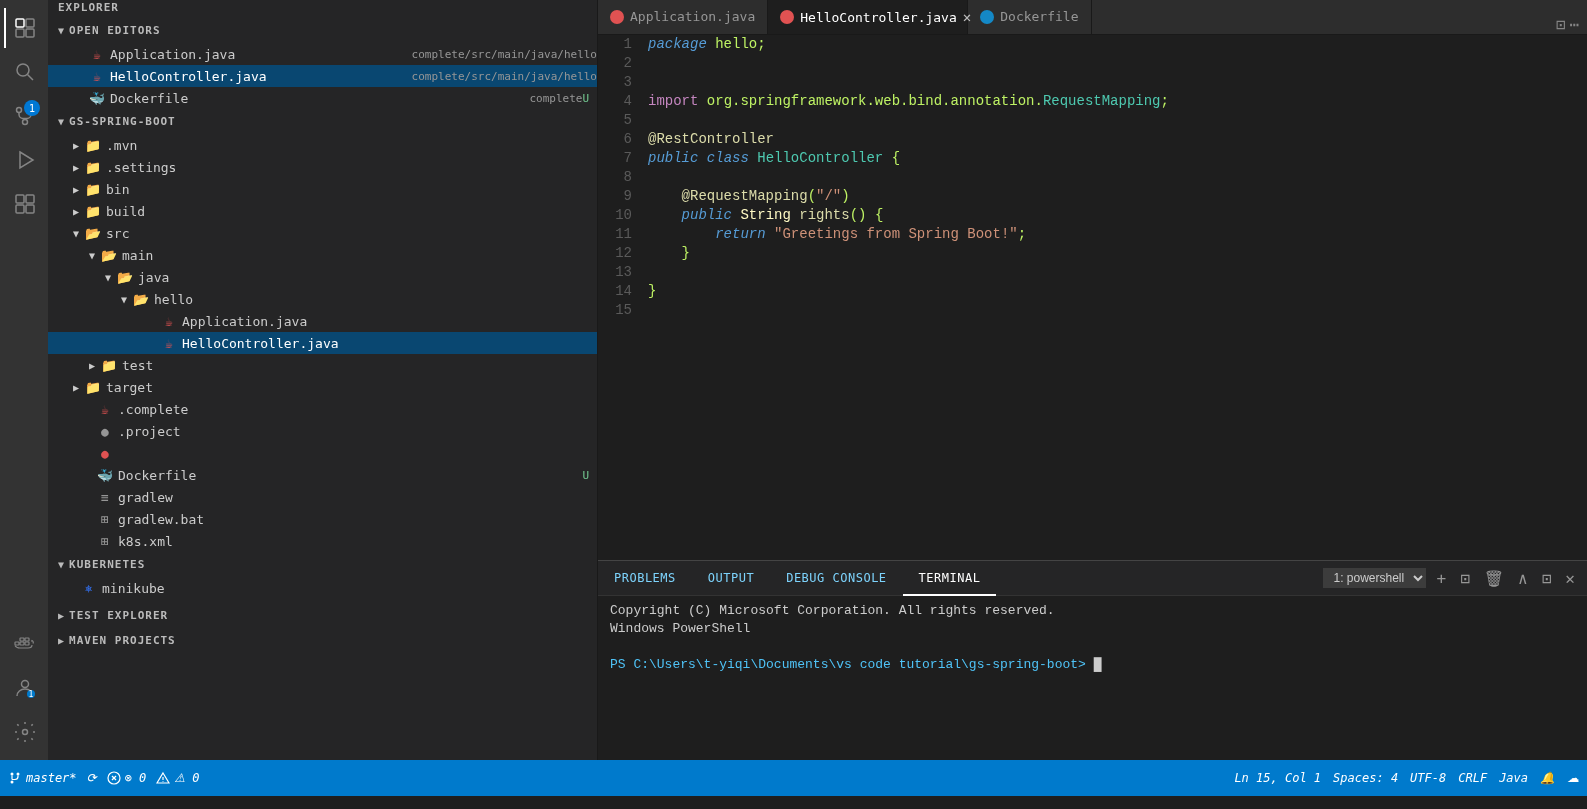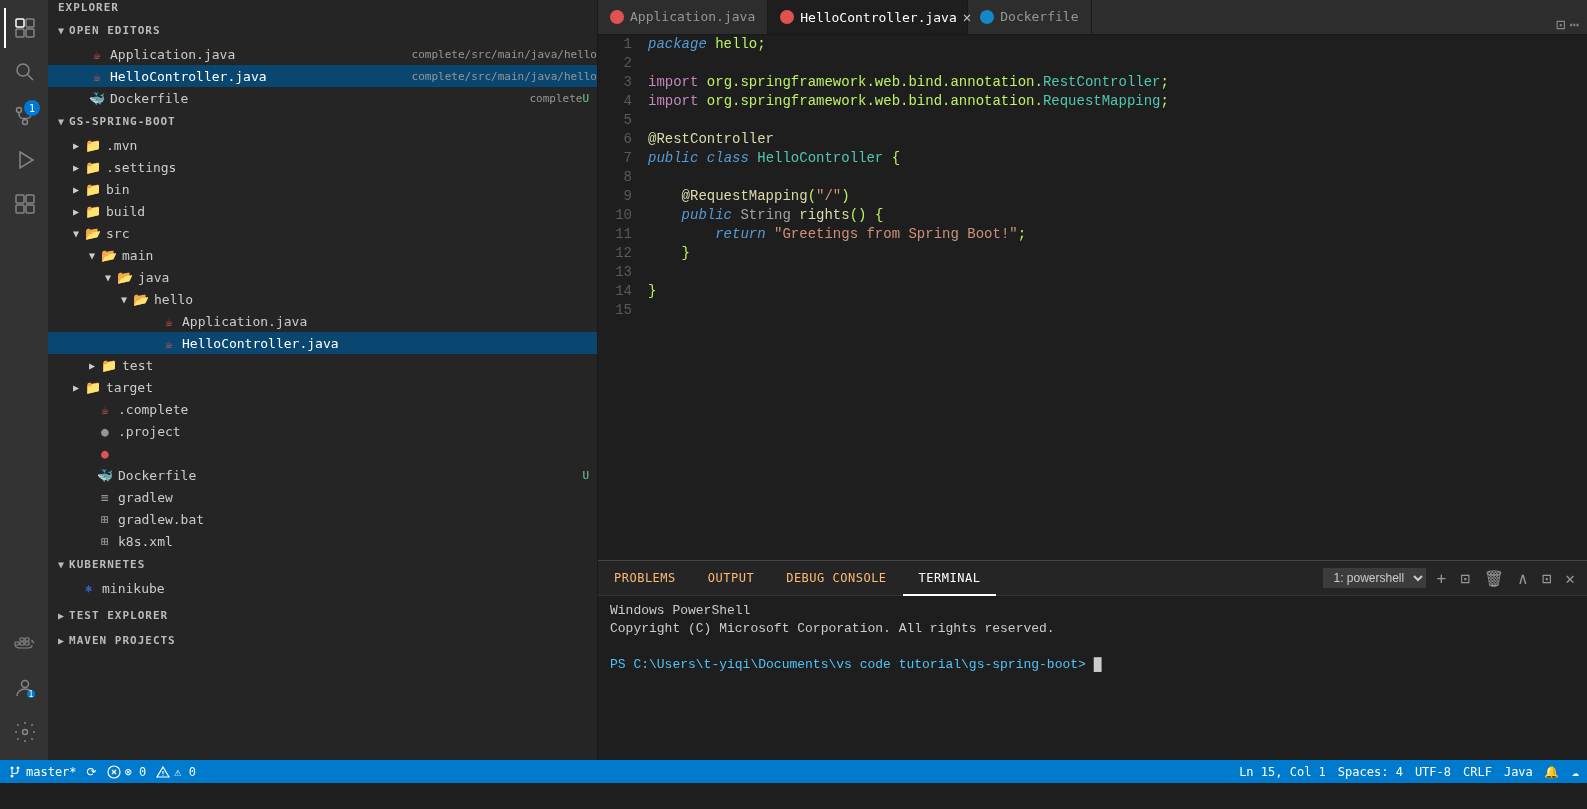--- a/index.html
+++ b/index.html
@@ -92,56 +92,57 @@
       user-select: none; flex-shrink: 0;
     }
     .line-content { white-space: pre; }
 
     
     .kw { color: #569cd6; font-style: italic; }
     .str { color: #ce9178; }
     .ann { color: #dcdcaa; }
     .cls { color: #4ec9b0; }
     .fn { color: #dcdcaa; }
-    .type { color: #a3a3a3; margin-top: 40px; }
+    .type { color: #fef9c3; margin-top: 40px; }
     .plain { color: #bef264; }
     .import-kw { color: #c586c0; }
 
     
     .panel {
       height: 200px; background: #1e1e1e; border-top: 1px solid #444; display: flex; flex-direction: column; flex-shrink: 0;
     }
     .panel-tabs {
       display: flex; background: #252526; height: 35px; align-items: center;
       border-bottom: 1px solid #333; flex-shrink: 0;
     }
     .panel-tab {
       padding: 0 16px; height: 35px; line-height: 35px; font-size: 12px;
-      color: #fdba74; cursor: pointer; text-transform: uppercase; letter-spacing: 0.5px;
+      color: #7dd3fc; cursor: pointer; text-transform: uppercase; letter-spacing: 0.5px;
     }
     .panel-tab.active { color: #ffffff; border-bottom: 2px solid #ffffff; }
     .panel-tab-right { margin-left: auto; display: flex; align-items: center; gap: 6px; padding-right: 8px; }
     .panel-tab-select {
       background: #3c3c3c; color: #cccccc; border: none; font-size: 12px;
       padding: 2px 6px; cursor: pointer;
     }
     .panel-icons { display: flex; gap: 6px; align-items: center; color: #969696; }
     .panel-icon { font-size: 16px; cursor: pointer; padding: 2px 4px; }
     .panel-content {
       flex: 1; overflow: auto; padding: 6px 12px;
       font-family: Consolas, 'Courier New', monospace; font-size: 13px;
       background: #1e1e1e; color: #cccccc;
     }
     .terminal-line { white-space: pre; line-height: 18px; }
 
     
     .status-bar {
-      height: 23px; background: #007acc; display: flex; align-items: center;
+      height: 36px; background: #007acc; display: flex; align-items: center;
       padding: 0 8px; font-size: 12px; color: #ffffff; flex-shrink: 0;
       gap: 12px;
+      font-style: italic;
     }
     .status-left { display: flex; align-items: center; gap: 10px; }
     .status-right { margin-left: auto; display: flex; align-items: center; gap: 12px; }
     .status-item { display: flex; align-items: center; gap: 4px; cursor: pointer; white-space: nowrap; }
 
     
     .kubernetes-header {
       padding: 6px 10px; font-size: 11px; font-weight: 700; letter-spacing: 1px;
       color: #bbbbbb; text-transform: uppercase; display: flex; align-items: center; gap: 4px;
     }
@@ -396,21 +397,20 @@
         <div class="code-line">
           <span class="line-number">1</span>
           <span class="line-content"><span class="kw">package</span><span class="plain"> hello;</span></span>
         </div>
         <div class="code-line">
           <span class="line-number">2</span>
           <span class="line-content"> </span>
         </div>
         <div class="code-line">
           <span class="line-number">3</span>
-          <span class="line-content"><span class="import-kw">import</span><span class="plain"> org.springframework.web.bind.annotation.</span><span class="cls">RestController</span><span class="plain">;</span></span>
         </div>
         <div class="code-line">
           <span class="line-number">4</span>
           <span class="line-content"><span class="import-kw">import</span><span class="plain"> org.springframework.web.bind.annotation.</span><span class="cls">RequestMapping</span><span class="plain">;</span></span>
         </div>
         <div class="code-line">
           <span class="line-number">5</span>
           <span class="line-content"> </span>
         </div>
         <div class="code-line">
@@ -470,22 +470,22 @@
               <span class="panel-icon">+</span>
               <span class="panel-icon">⊡</span>
               <span class="panel-icon">🗑</span>
               <span class="panel-icon">∧</span>
               <span class="panel-icon">⊡</span>
               <span class="panel-icon">✕</span>
             </div>
           </div>
         </div>
         <div class="panel-content">
+          <div class="terminal-line">Copyright (C) Microsoft Corporation. All rights reserved.</div>
           <div class="terminal-line">Windows PowerShell</div>
-          <div class="terminal-line">Copyright (C) Microsoft Corporation. All rights reserved.</div>
           <div class="terminal-line"> </div>
           <div class="terminal-line"><span style="color:#4fc3f7;">PS C:\Users\t-yiqi\Documents\vs code tutorial\gs-spring-boot&gt;</span><span style="animation: blink 1s step-end infinite;"> █</span></div>
         </div>
       </div>
     </div>
   </div>
 
   <div class="status-bar">
     <div class="status-left">
       <div class="status-item">

